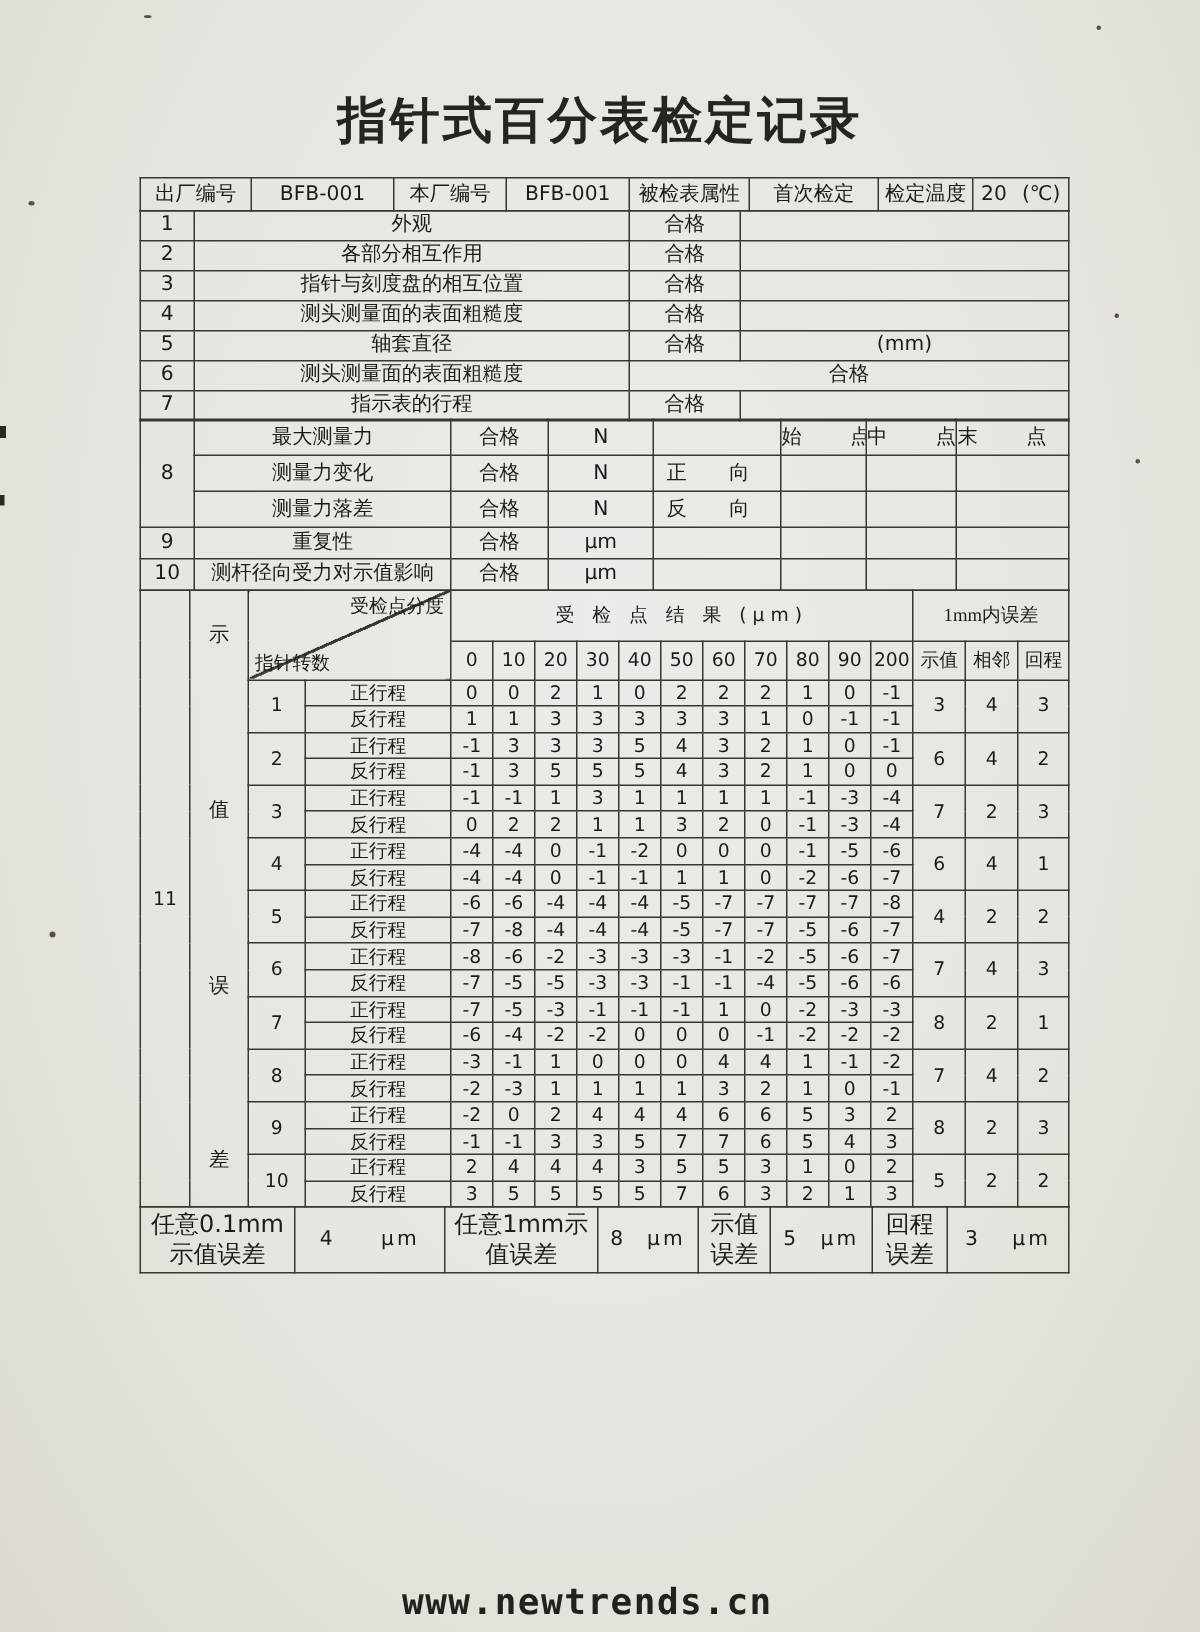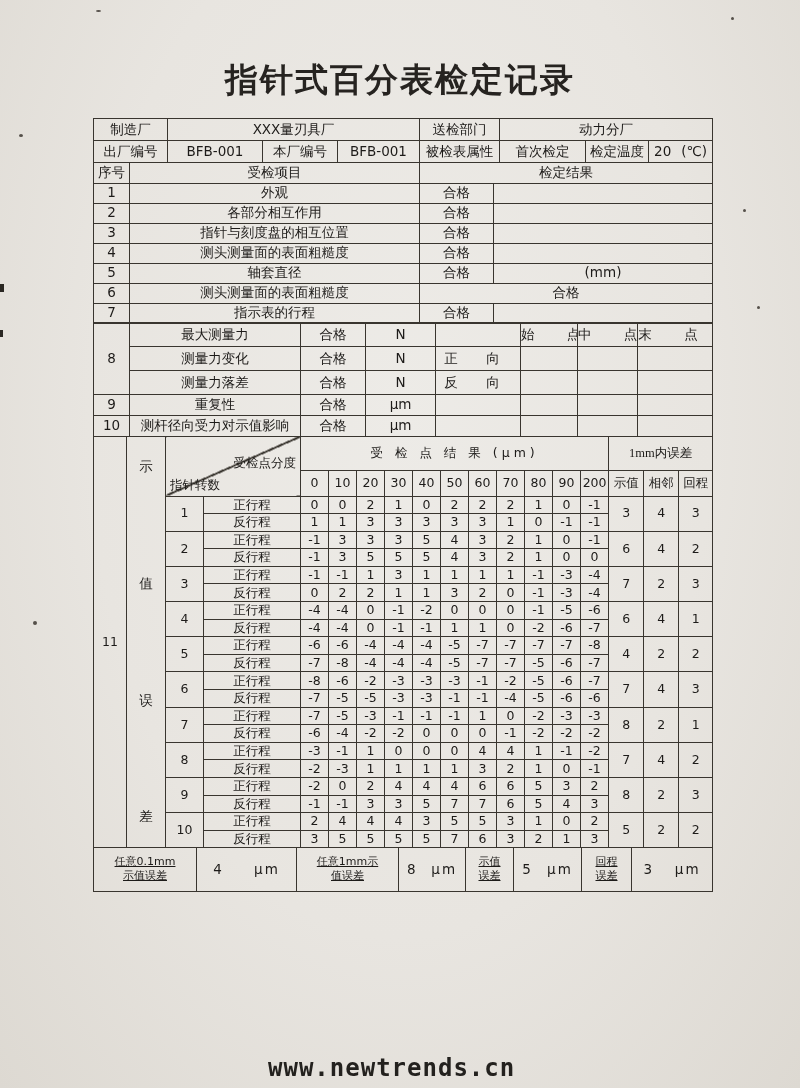--- a/index.html
+++ b/index.html
@@ -32,25 +32,25 @@
   {display:flex;justify-content:space-around;align-items:center;height:100%;}
   .num{text-align:right;padding-right:4px;}
   .err{font-size:13px;}
   .pt{letter-spacing:14px;padding-left:8px;text-align:left;}
   .dir{letter-spacing:12px;padding-left:14px;text-align:left;}
   .note-cell{text-align:right;padding-right:6px;font-size:12px;}
   .mainhdr{font-size:15px;letter-spacing:4px;}
   .errhdr{font-size:13.5px;font-family:Liberation Serif, serif;}
   .diag{position:relative;
     background:linear-gradient(to bottom right, transparent calc(50% - 1px), #39352f calc(50% - 1px), #39352f calc(50% + 1px), transparent calc(50% + 1px));}
-  .diag .dtop{position:absolute;top:19px;right:4px;font-size:12.5px;margin-left:16px;}
+  .diag .dtop{position:absolute;top:3px;right:4px;font-size:12.5px;margin-left:16px;}
   .diag .dbot{position:absolute;bottom:3px;left:4px;font-size:12.5px;}
   .vlab{height:398px;display:flex;flex-direction:column;justify-content:space-between;
     align-items:center;padding:16px 0;box-sizing:border-box;font-size:13.5px;}
-  .two-line div{line-height:1.3;font-size:11px;text-decoration:underline;}
+  .two-line div{line-height:1.3;font-size:16px;}
   .unit{letter-spacing:2px;}
   .watermark{position:absolute;left:268px;top:1054px;
     font-family:"DejaVu Sans Mono","Liberation Mono",monospace;
     font-size:24px;font-weight:bold;color:#23211e;letter-spacing:1px;}
   .speck{position:absolute;background:#55504a;border-radius:50%;}
 </style>
 </head>
 <body>
 
 <h1 class="title">指针式百分表检定记录</h1>
@@ -62,26 +62,20 @@
         <col style="width:74px">
         <col style="width:95px">
         <col style="width:75px">
         <col style="width:82px">
         <col style="width:80px">
         <col style="width:86px">
         <col style="width:63px">
         <col style="width:64px">
       </colgroup>
     <tbody>
-        <tr>
-      <td>制造厂</td>
-      <td colspan="3">XXX量刃具厂</td>
-      <td>送检部门</td>
-      <td colspan="3">动力分厂</td>
-    </tr>
     <tr>
       <td>出厂编号</td>
       <td>BFB-001</td>
       <td>本厂编号</td>
       <td>BFB-001</td>
       <td>被检表属性</td>
       <td>首次检定</td>
       <td>检定温度</td>
       <td>
             <div class="pair">
@@ -94,25 +88,20 @@
     </table>
 
   <table class="t tB">
     <colgroup>
         <col style="width:36px">
         <col style="width:290px">
         <col style="width:74px">
         <col style="width:219px">
       </colgroup>
     <tbody>
-      <tr class="hdr">
-        <td>序号</td>
-        <td>受检项目</td>
-        <td colspan="2">检定结果</td>
-      </tr>
     <tr>
           <td>1</td>
           <td>外观</td>
           <td>合格</td>
           <td class="note-cell"></td>
         </tr>
         <tr>
           <td>2</td>
           <td>各部分相互作用</td>
           <td>合格</td>

